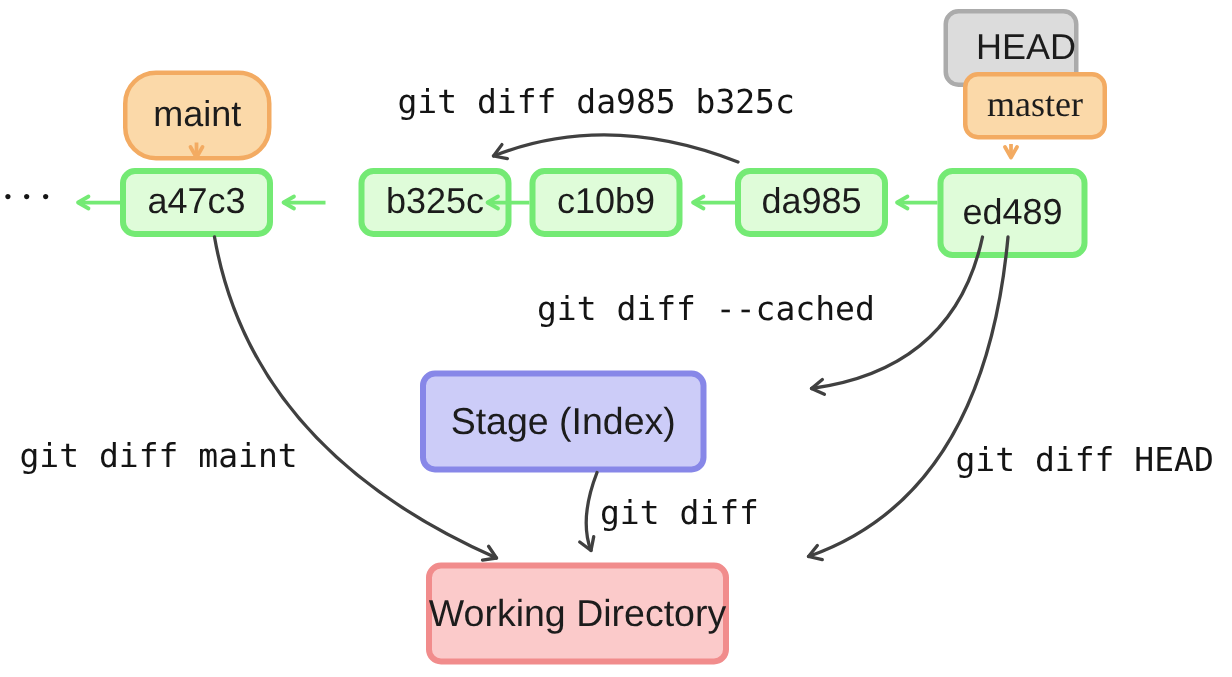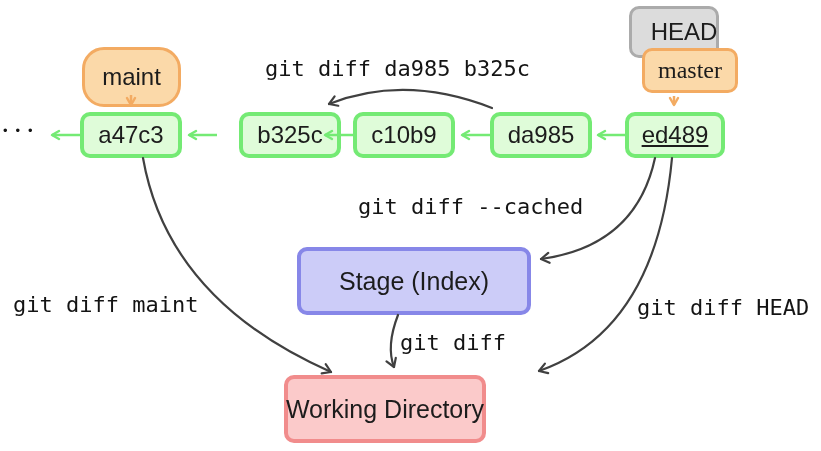--- a/index.html
+++ b/index.html
@@ -52,25 +52,25 @@
   <div class="box headref" style="left:629px; top:6px; width:90px; height:52px; z-index:1;">HEAD</div>
 
   <div class="box branch" style="left:642px; top:48px; width:96px; height:45px; z-index:2;font-family:Liberation Serif, serif;">master</div>
 
   <div class="box branch" style="left:82px; top:47px; width:99px; height:60px;border-radius:22px;">maint</div>
 
   <div class="box commit" style="left:80px;  top:112px; width:102px; height:46px;">a47c3</div>
   <div class="box commit" style="left:217px; top:112px; width:102px; height:46px;margin-left:22px;">b325c</div>
   <div class="box commit" style="left:353px; top:112px; width:102px; height:46px;">c10b9</div>
   <div class="box commit" style="left:490px; top:112px; width:102px; height:46px;">da985</div>
-  <div class="box commit" style="left:625px; top:112px; width:100px; height:46px;text-decoration:underline;">ed489</div>
+  <div class="box commit" style="left:625px; top:112px; width:100px; height:60px;">ed489</div>
 
   <div class="ellipsis">•••</div>
 
-  <div class="box stage" style="left:297px; top:247px; width:234px; height:68px;">Stage (Index)</div>
+  <div class="box stage" style="left:280px; top:247px; width:191px; height:68px;">Stage (Index)</div>
   <div class="box workdir" style="left:284px; top:375px; width:202px; height:68px;">Working Directory</div>
 
   <div class="cmd" style="left:265px; top:57px;">git diff da985 b325c</div>
   <div class="cmd" style="left:358px; top:195px;">git diff --cached</div>
   <div class="cmd" style="left:13px; top:293px;">git diff maint</div>
   <div class="cmd" style="left:637px; top:296px;text-align:center;">git diff HEAD</div>
   <div class="cmd" style="left:400px; top:331px;">git diff</div>
 
   <svg class="arrows" width="821" height="451" viewBox="0 0 821 451">
     <defs>

